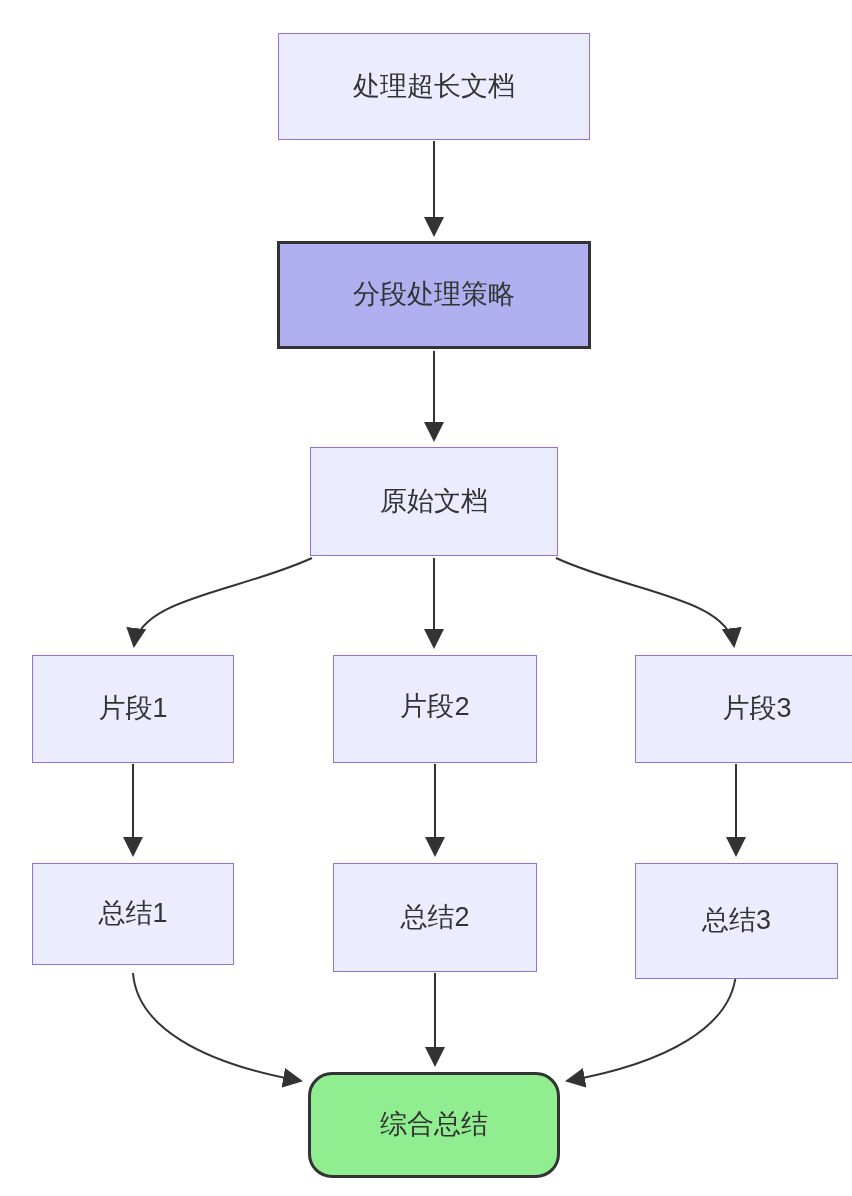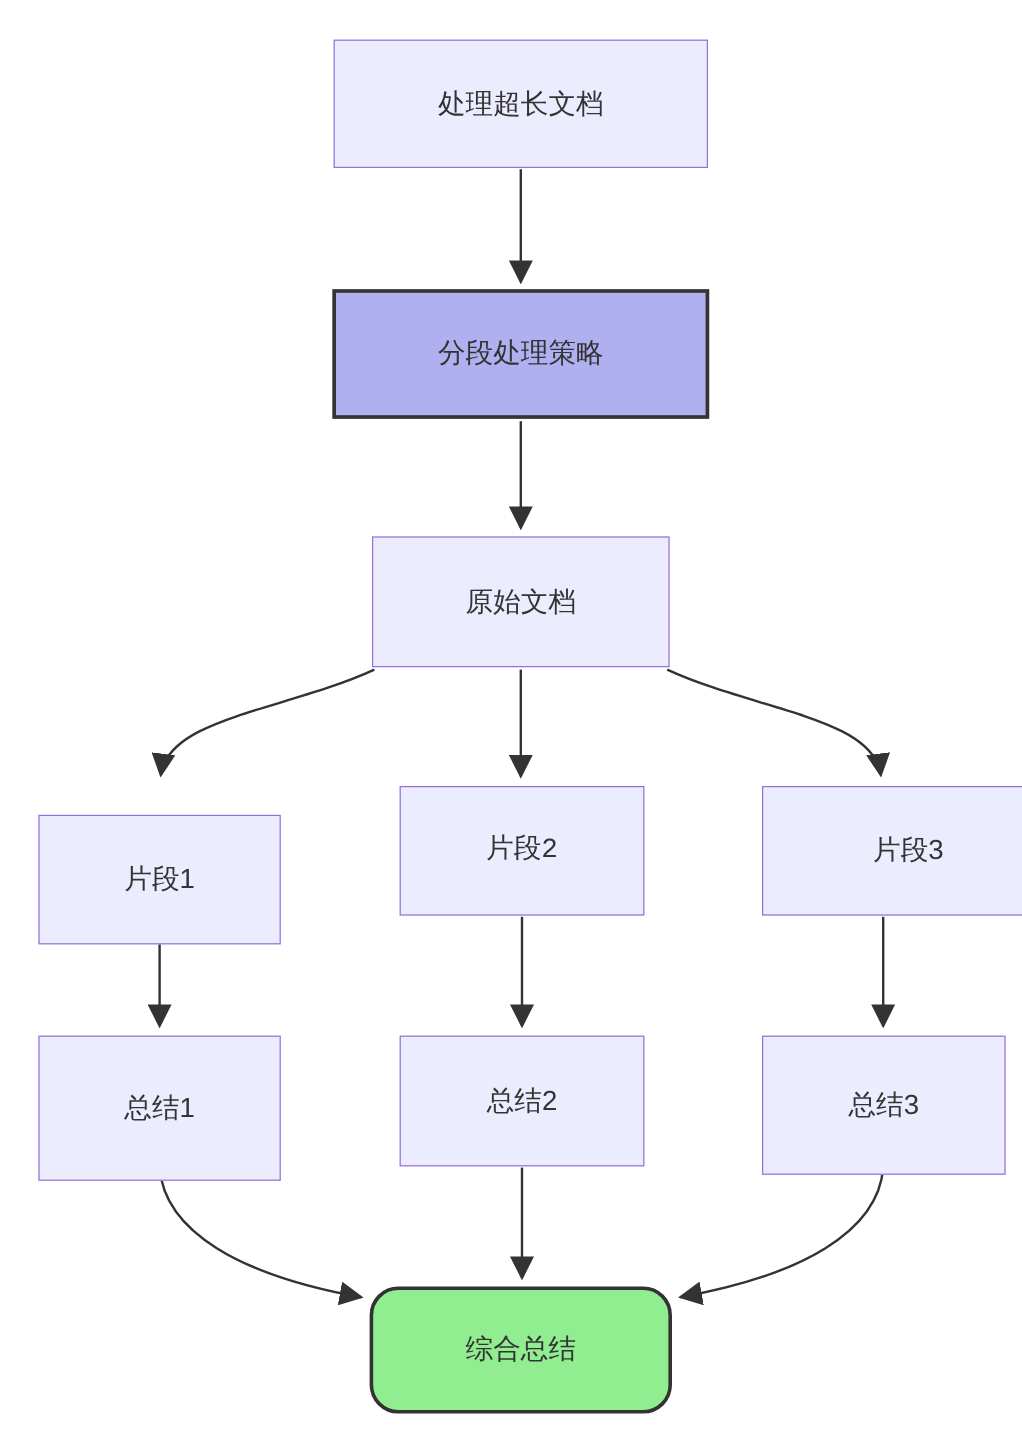--- a/index.html
+++ b/index.html
@@ -9,40 +9,40 @@
     font-family:"Liberation Sans",sans-serif;
     position:relative;overflow:hidden;
   }
   .canvas{position:absolute;inset:0;}
   svg.edges{position:absolute;left:0;top:0;width:852px;height:1196px;}
   svg.edges path{fill:none;stroke:var(--edge,#333);stroke-width:2px;}
   .node{
     position:absolute;display:flex;align-items:center;justify-content:center;
     box-sizing:border-box;
     color:var(--text,#333);
-    font-size:23px;line-height:1.3;text-align:center;
+    font-size:27px;line-height:1.3;text-align:center;
     background:var(--node_fill,#ECECFF);
     border:1.5px solid var(--node_border,#9370DB);
   }
   .node.highlight{
     background:var(--highlight_fill,#B0B0F0);
     border:3px solid var(--dark_border,#333);
   }
   .node.success{
     background:var(--success_fill,#90EE90);
     border:3px solid var(--dark_border,#333);
   }
   
   .n-a{left:278px;top:33px;width:312px;height:107px;}
   .n-b{left:277px;top:241px;width:314px;height:108px;}
   .n-c{left:310px;top:447px;width:248px;height:109px;}
-  .n-d{left:32px; top:655px;width:202px;height:108px;margin-top:24px;}
+  .n-d{left:32px; top:655px;width:202px;height:108px;}
   .n-e{left:333px;top:655px;width:204px;height:108px;font-family:Liberation Mono, monospace;}
   .n-f{left:635px;top:655px;width:244px;height:108px;}
-  .n-g{left:32px; top:863px;width:202px;height:121px;}
+  .n-g{left:32px; top:863px;width:202px;height:102px;}
   .n-h{left:333px;top:863px;width:204px;height:109px;}
   .n-i{left:635px;top:863px;width:203px;height:116px;}
   .n-j{left:308px;top:1072px;width:252px;height:106px;border-radius:24px;}
 </style>
 </head>
 <body>
 
 <div class="canvas">
 
   <svg class="edges" viewBox="0 0 852 1196" aria-hidden="true">

